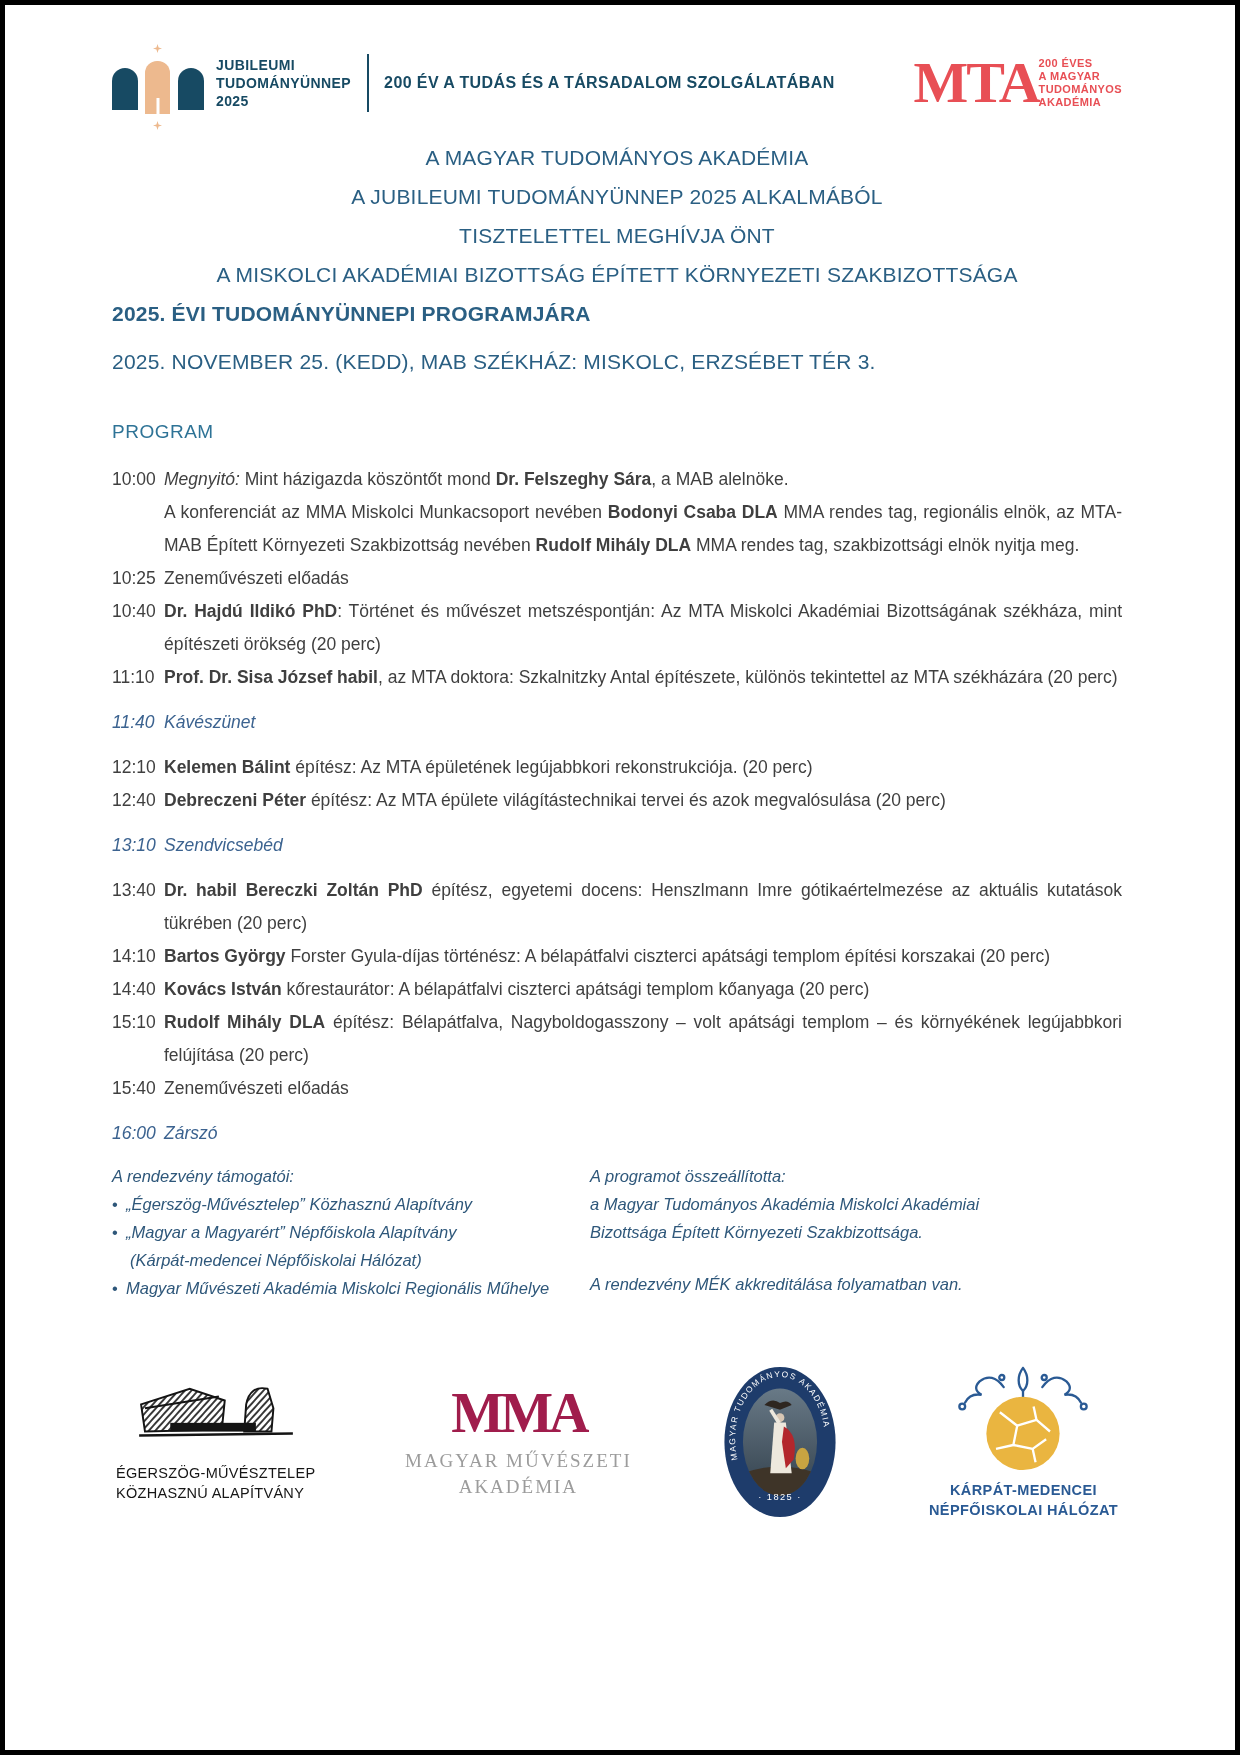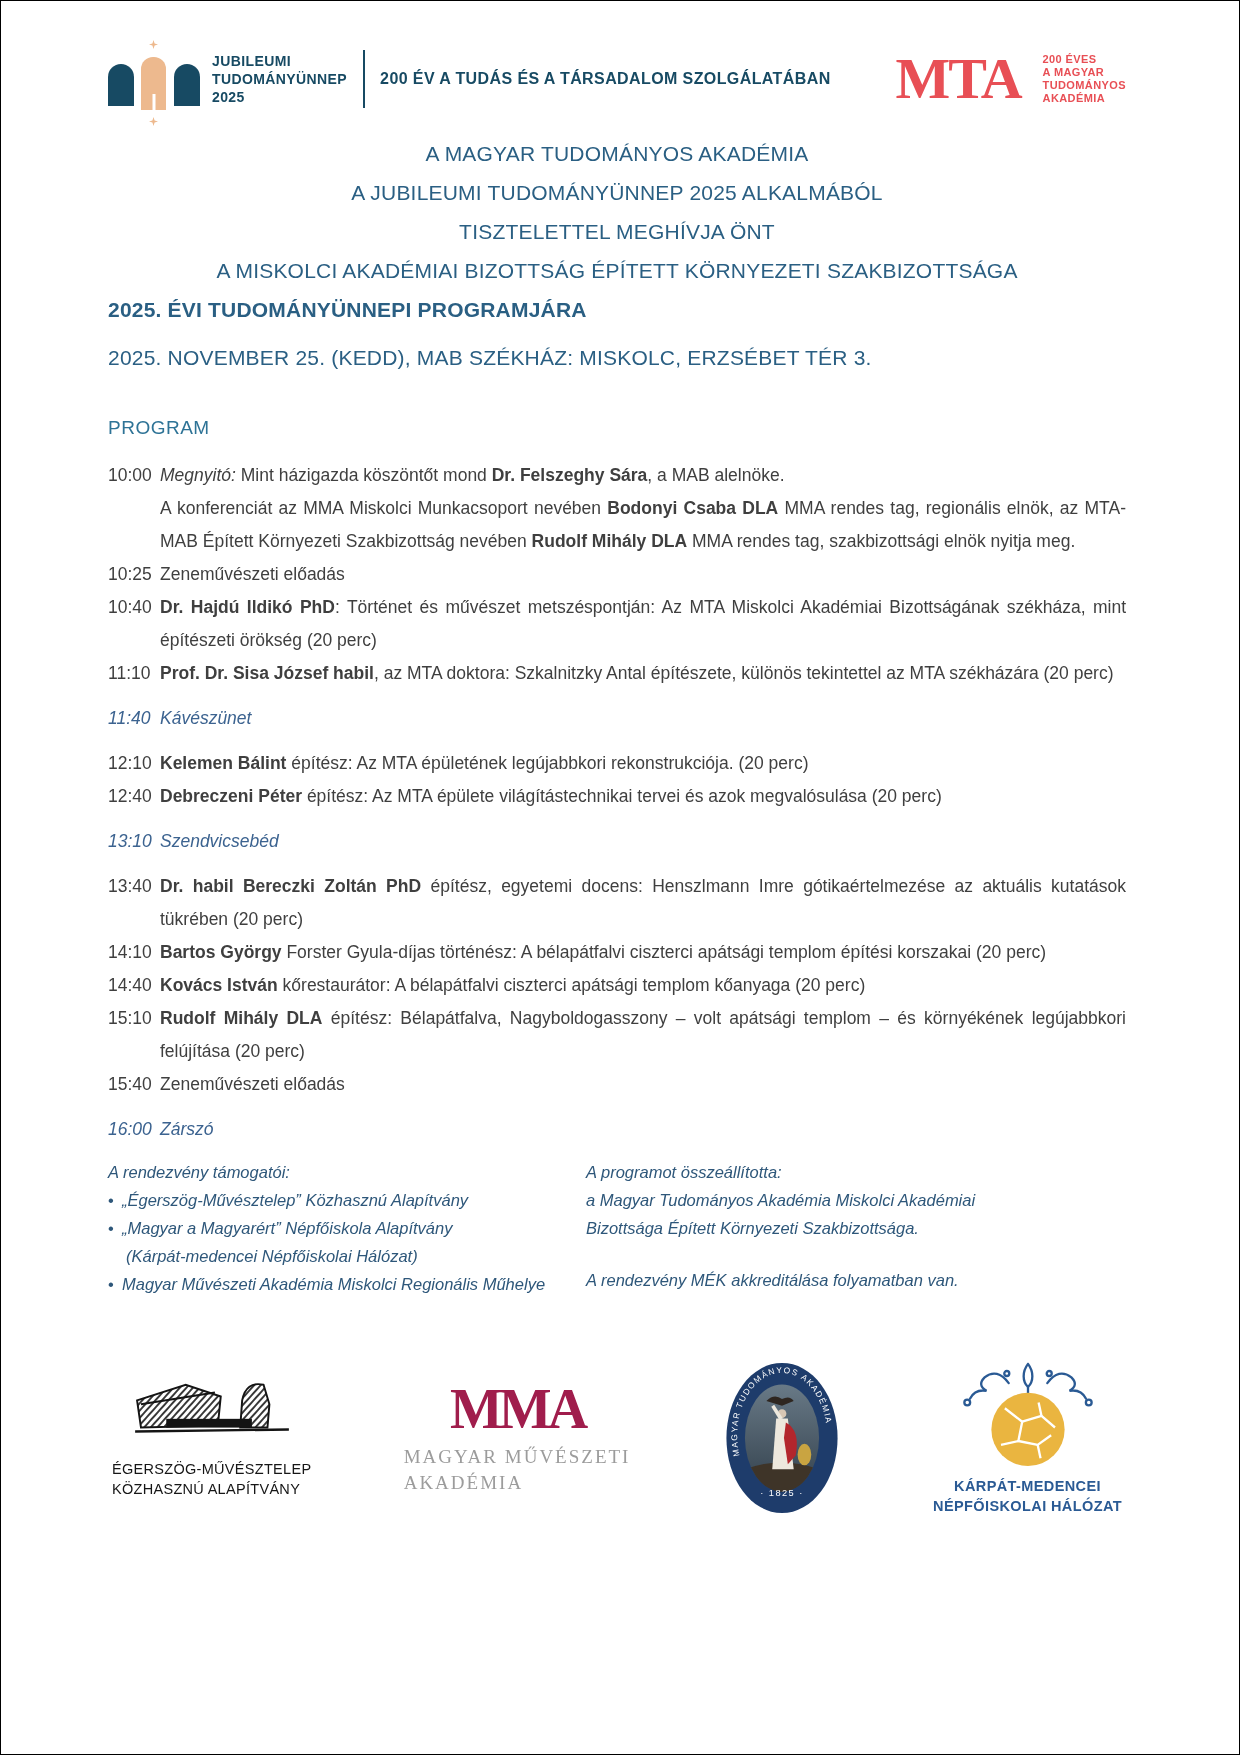--- a/index.html
+++ b/index.html
@@ -6,40 +6,40 @@
     --heading_blue:#2a5f83; --program_label_blue:#2e7396; --body_text:#3f3f3f;
     --break_blue:#3c6390; --supporters_blue:#2e577a; --logo_navy:#174a63;
     --logo_tan:#edb98e; --mta_red:#e84f55; --mma_maroon:#a01d4c;
     --mma_caption_gray:#9c9c9c; --seal_navy:#1e3c6b; --karpat_gold:#eab540;
     --karpat_blue:#2a5a94; --sketch_black:#141414;
   }
   *{margin:0;padding:0;box-sizing:border-box;}
   html,body{background:#ffffff;}
   body{font-family:"Liberation Sans","DejaVu Sans",sans-serif;color:var(--body_text);}
   .page{position:relative;width:1240px;height:1755px;margin:0 auto;background:#fff;
-        border:1px solid #000000;overflow:hidden;}
+        border:5px solid #000000;overflow:hidden;}
   .content{padding:0 113px 0 107px;}
 
   
   .header{display:flex;align-items:center;margin-top:36px;height:84px;}
   .arches{position:relative;width:92px;height:70px;flex:0 0 auto;}
   .arch{position:absolute;display:block;background:var(--logo_navy);}
   .arch.a1{left:0;bottom:8px;width:26px;height:42px;border-radius:13px 13px 0 0;}
   .arch.a2{left:33px;bottom:4px;width:25px;height:53px;border-radius:12px 12px 0 0;background:var(--logo_tan);}
   .arch.a2::after{content:"";position:absolute;left:50%;bottom:0;width:3px;height:16px;background:#fff;transform:translateX(-50%);}
   .arch.a3{left:66px;bottom:8px;width:26px;height:42px;border-radius:13px 13px 0 0;}
   .diamond{position:absolute;width:9px;height:9px;background:var(--logo_tan);
            clip-path:polygon(50% 0,62% 38%,100% 50%,62% 62%,50% 100%,38% 62%,0 50%,38% 38%);}
   .diamond.d-top{left:41px;top:-4px;}
   .diamond.d-bot{left:41px;bottom:-12px;}
   .jub-text{margin-left:12px;color:var(--logo_navy);font-size:14px;font-weight:700;
             line-height:18px;letter-spacing:.4px;}
   .hdr-divider{width:2px;height:58px;background:var(--logo_navy);margin:0 15px 0 16px;flex:0 0 auto;}
   .tagline{color:var(--logo_navy);font-size:16px;font-weight:700;letter-spacing:.4px;white-space:nowrap;}
-  .mta-logo{margin-left:auto;display:flex;align-items:center;gap:22px;}
+  .mta-logo{margin-left:auto;display:flex;align-items:center;gap:0;}
   .mta-abbr{font-family:"Liberation Serif","DejaVu Serif",serif;font-weight:700;font-size:58px;
             line-height:1;color:var(--mta_red);letter-spacing:-2px;}
   .mta-cap{display:flex;flex-direction:column;color:var(--mta_red);font-size:11px;font-weight:700;
            line-height:13px;letter-spacing:.4px;}
 
   
   .doc-title{margin-top:50px;text-align:center;color:var(--heading_blue);
              font-size:47px;font-weight:400;letter-spacing:3px;line-height:52px;}
   .intro{margin-top:22px;text-align:center;color:var(--heading_blue);}
   .intro-line{font-size:21px;line-height:22px;margin-bottom:17px;letter-spacing:.2px;}
@@ -73,21 +73,21 @@
 
   
   .footer-logos{display:flex;justify-content:space-between;align-items:center;margin-top:62px;
                 padding:0 4px;}
   .logo-col{display:flex;flex-direction:column;align-items:center;}
   .egerszog-caption{margin-top:10px;font-size:14.5px;line-height:20px;color:#161616;
                     letter-spacing:.3px;align-self:flex-start;}
   .mma-abbr{font-family:"Liberation Serif","DejaVu Serif",serif;font-weight:700;font-size:56px;
             line-height:58px;color:var(--mma_maroon);letter-spacing:-4px;}
   .mma-caption{margin-top:6px;font-family:"Liberation Serif","DejaVu Serif",serif;
-               color:var(--mma_caption_gray);font-size:19px;line-height:26px;text-align:left;letter-spacing:2px;}
+               color:var(--mma_caption_gray);font-size:19px;line-height:26px;text-align:center;letter-spacing:2px;}
   .karpat-caption{margin-top:8px;color:var(--karpat_blue);font-size:14.5px;font-weight:700;
                   line-height:20px;text-align:center;letter-spacing:.4px;}
 </style>
 </head>
 <body>
 
 <div class="page">
   <div class="content">
 
     <div class="header">

